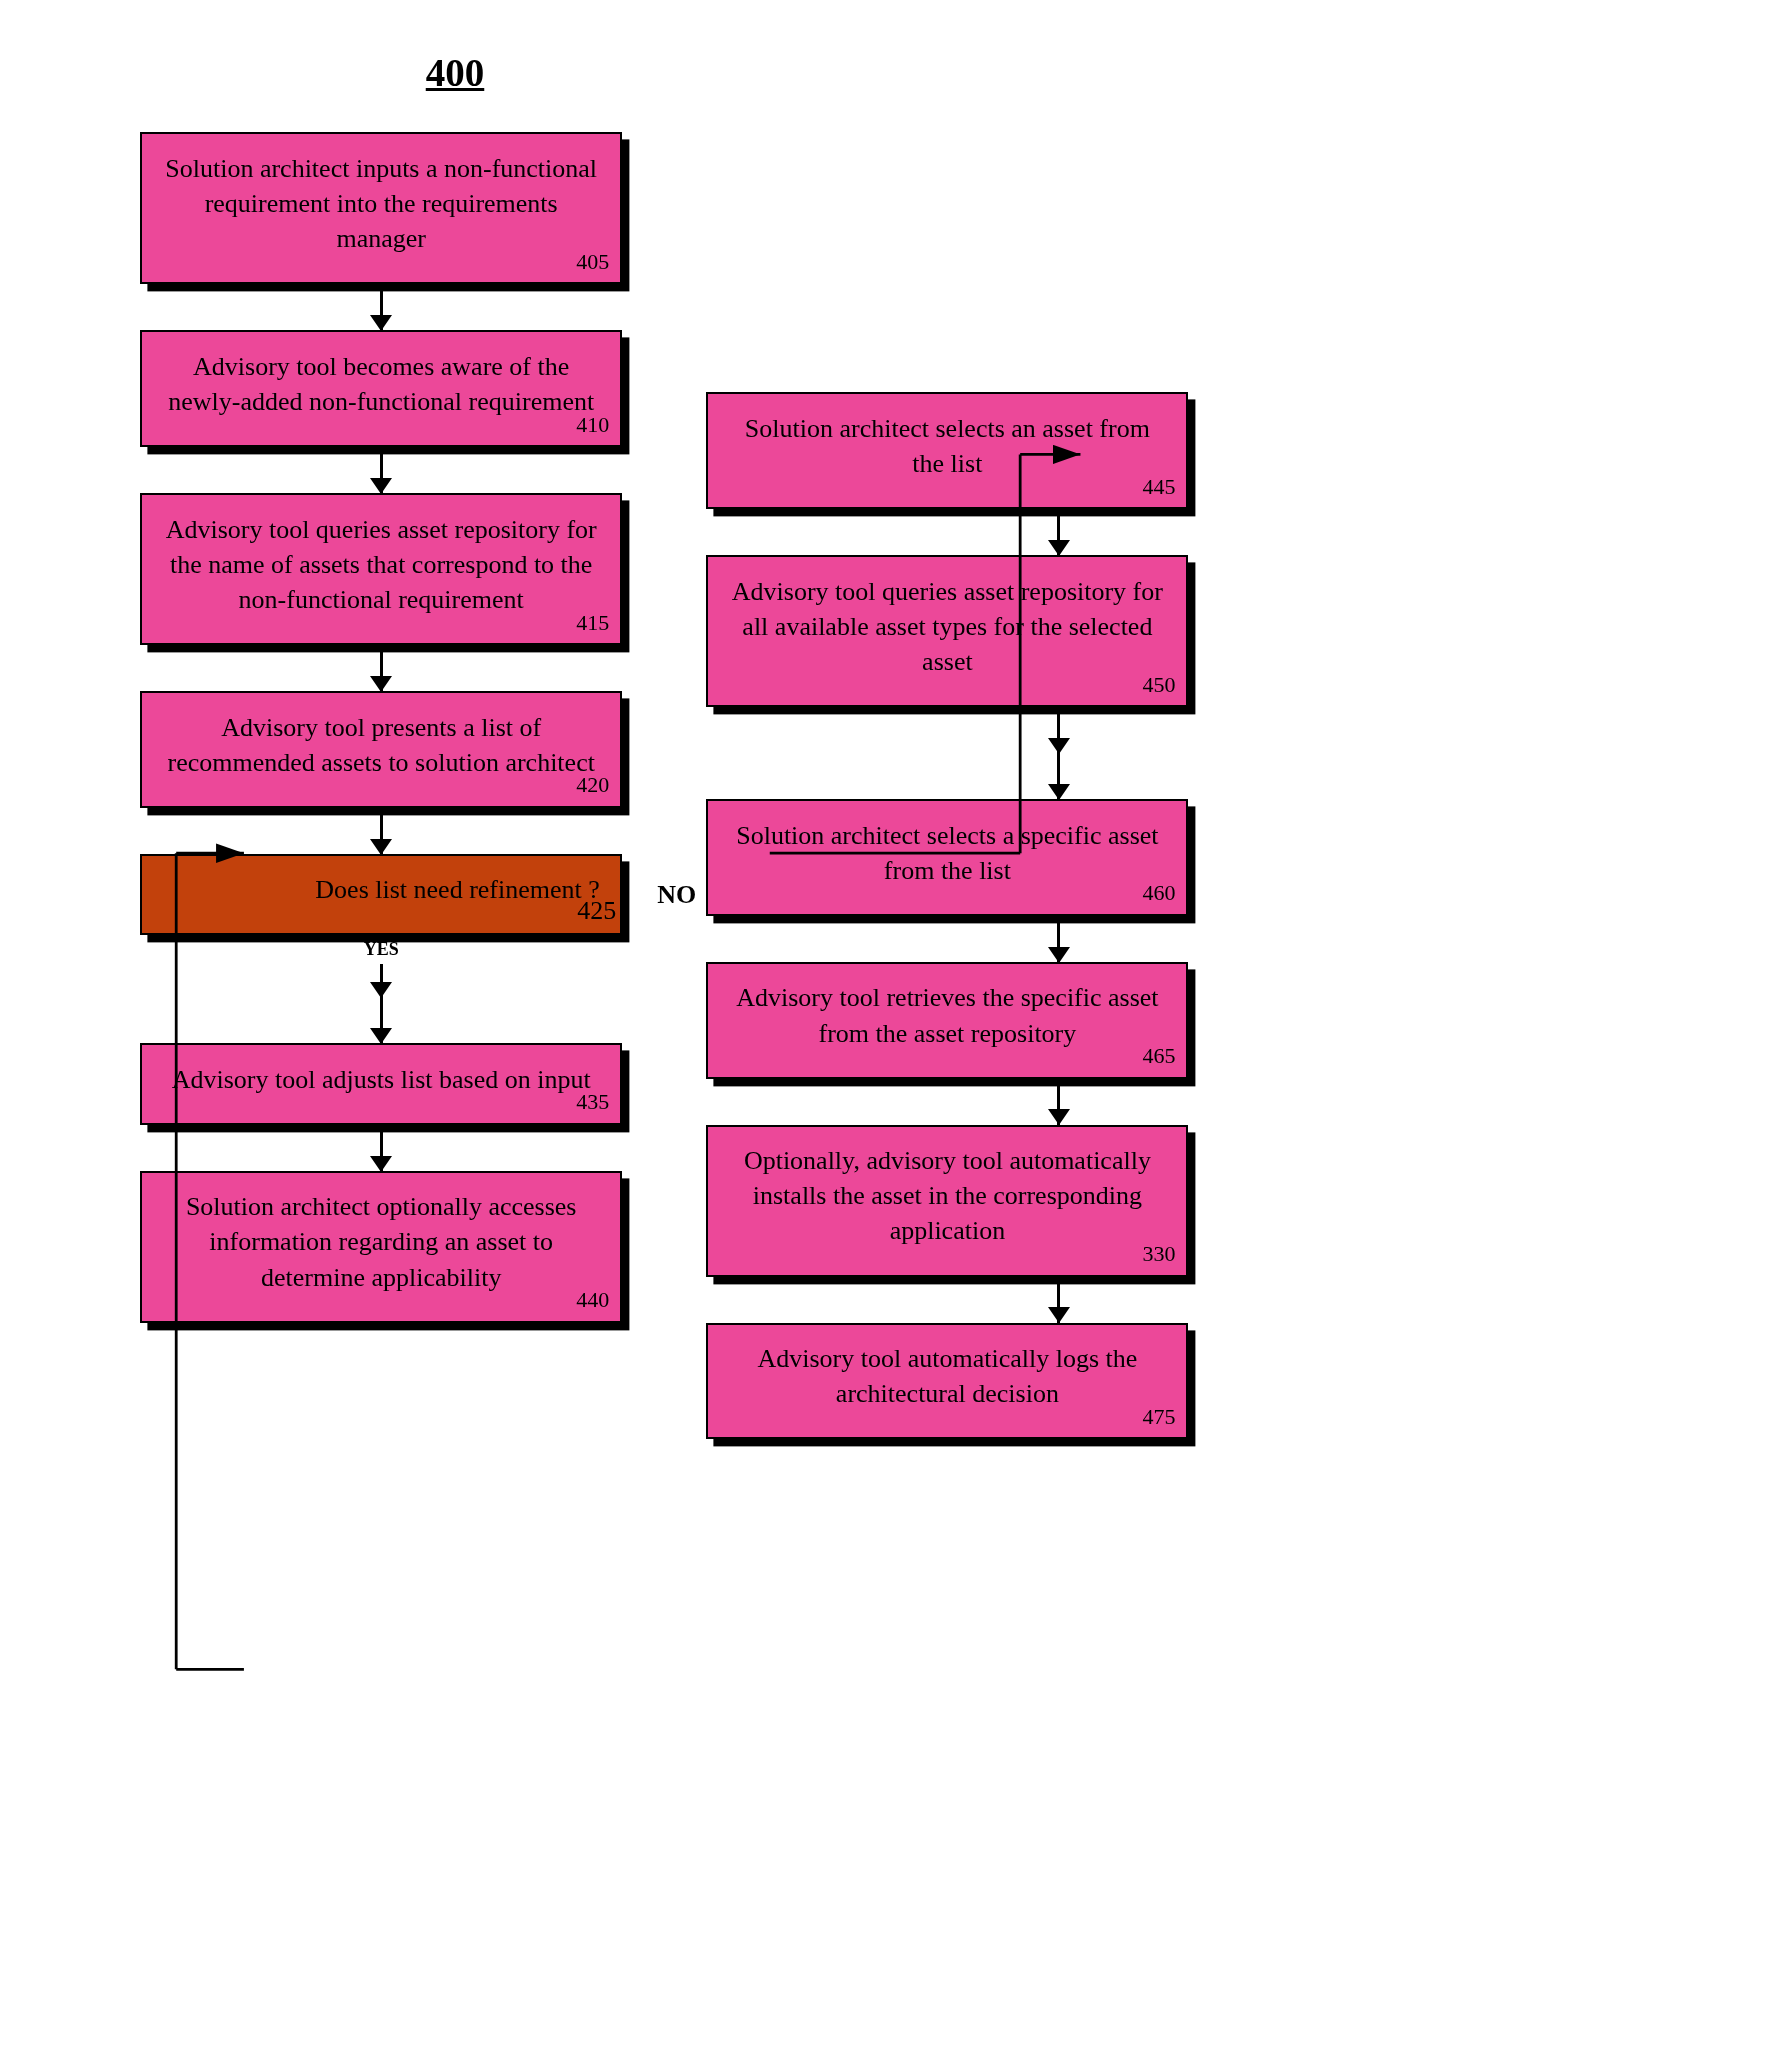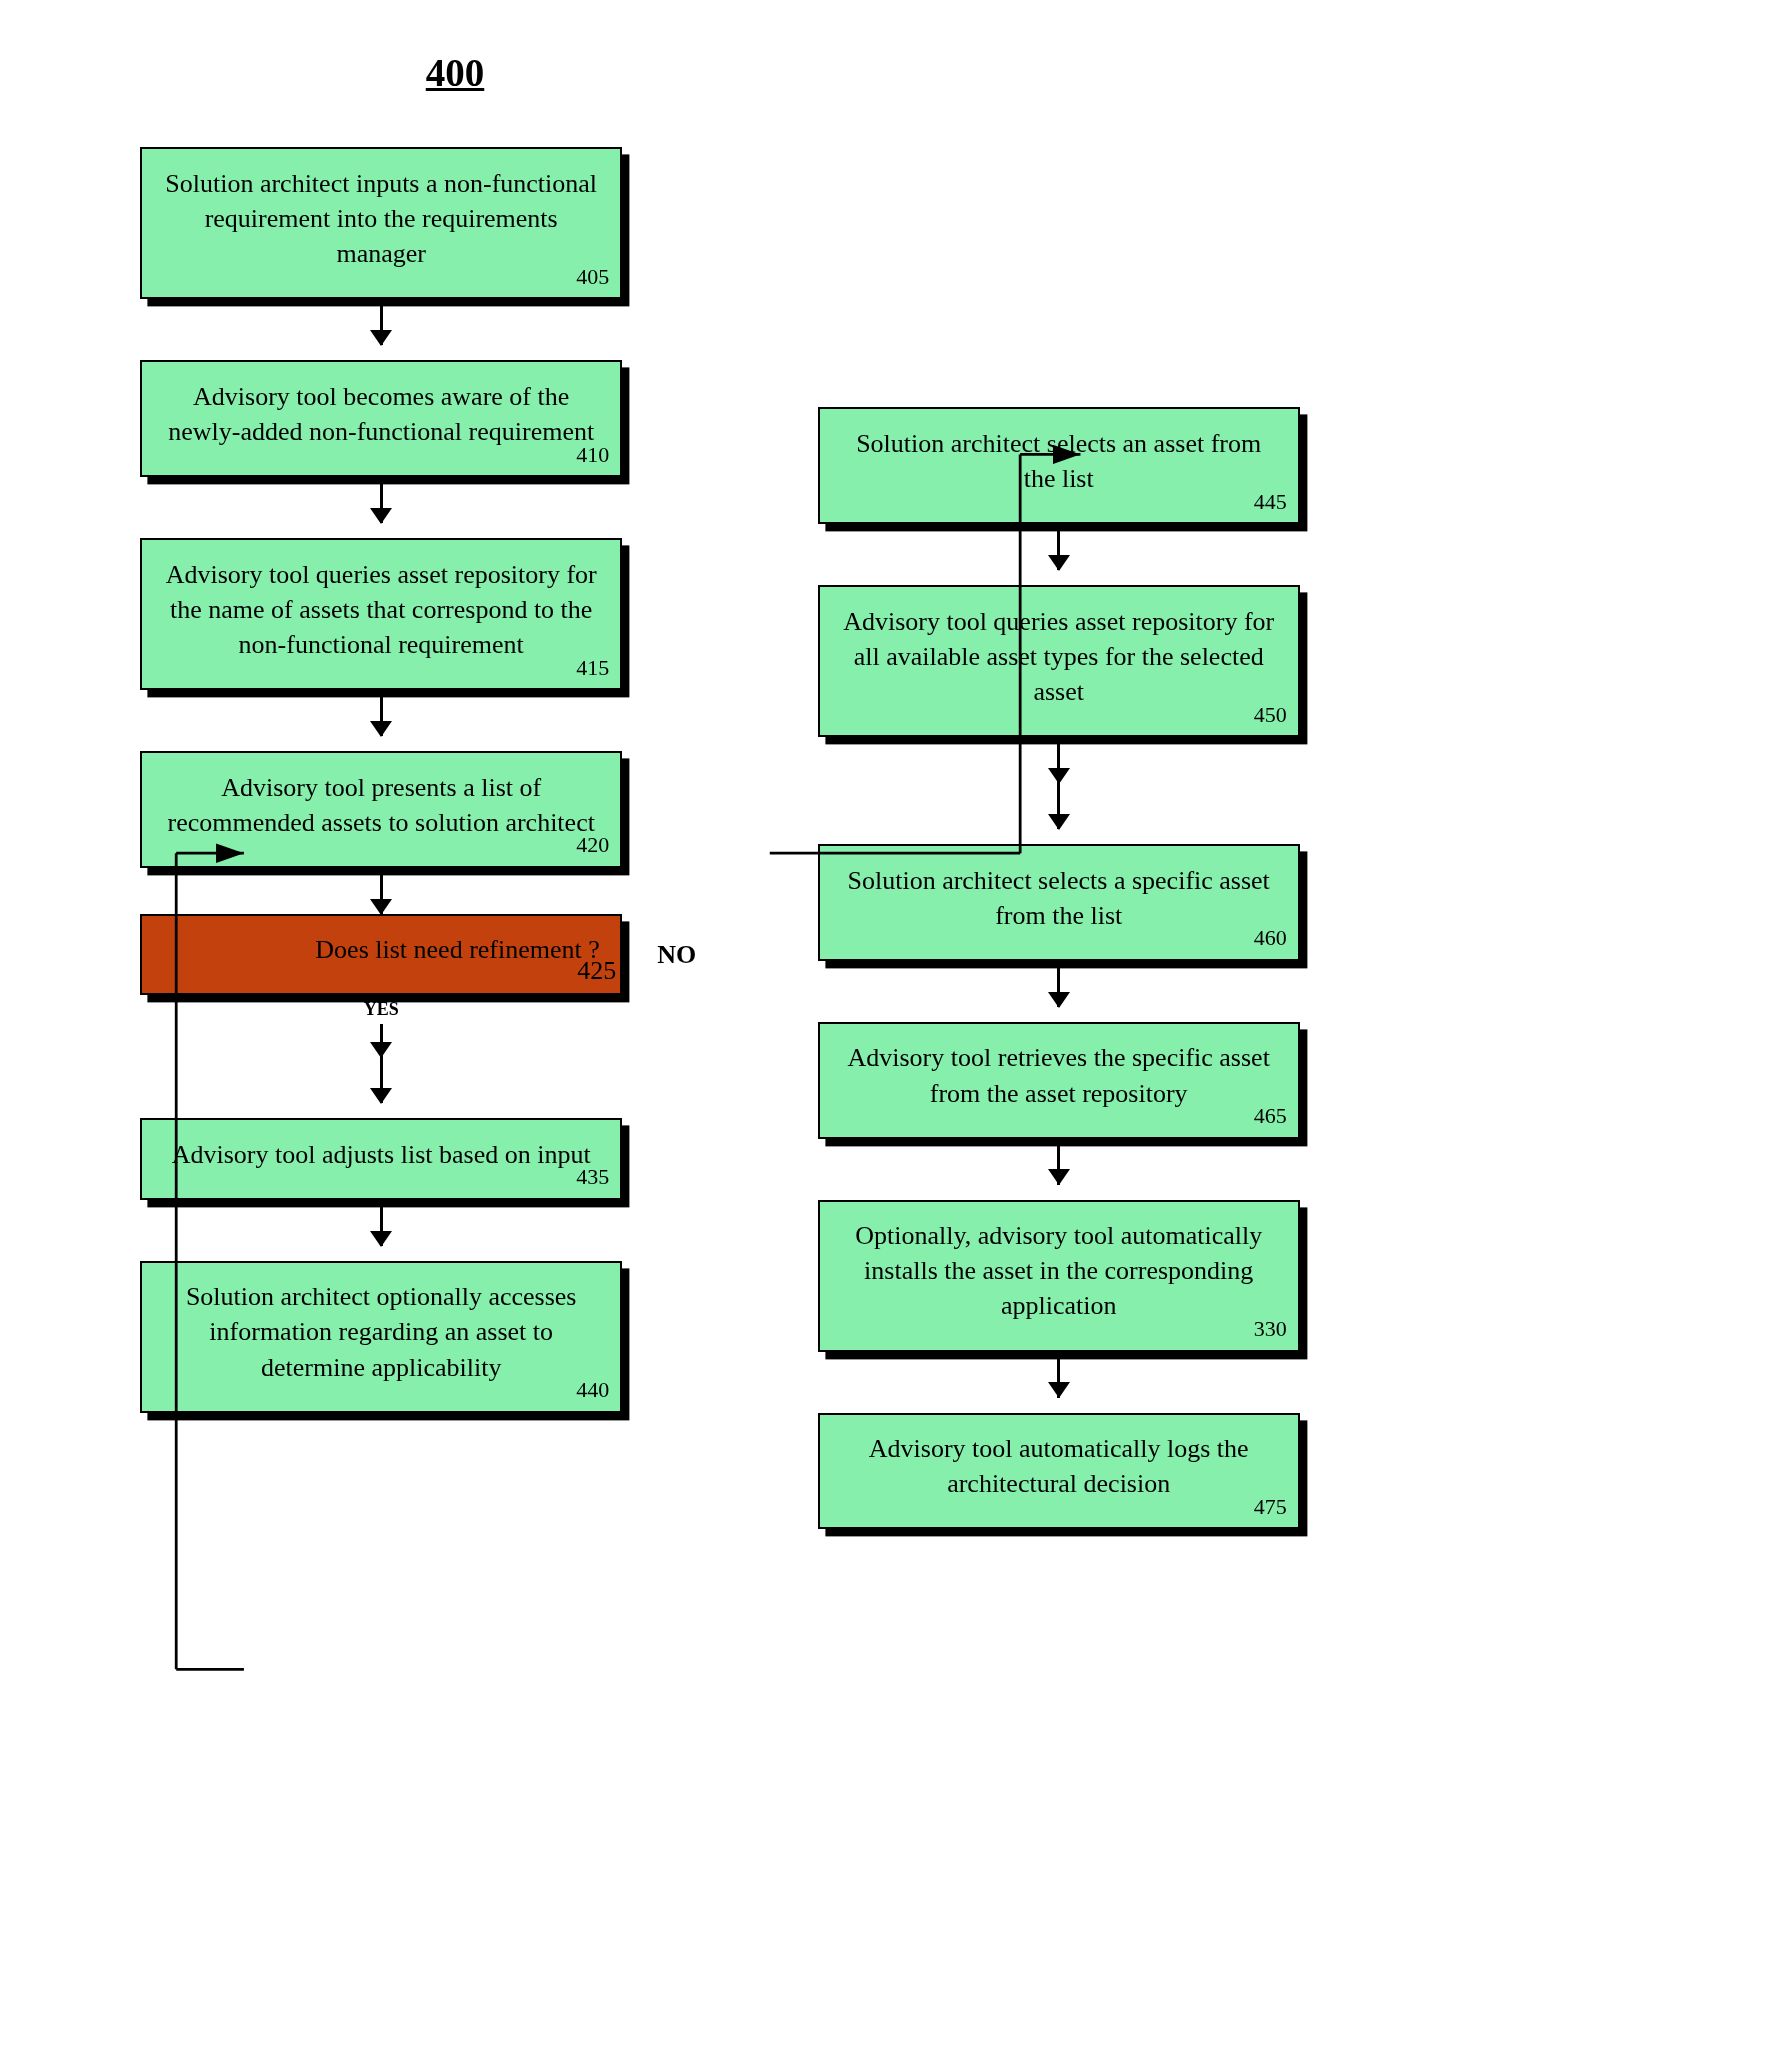--- a/index.html
+++ b/index.html
@@ -41,35 +41,33 @@
       flex-direction: column;
       align-items: center;
       position: relative;
       padding-top: 0;
     }
 
     .right-column {
       width: 52%;
       display: flex;
       flex-direction: column;
-      align-items: center;
       position: relative;
       padding-top: 260px;
     }
 
     .flow-box {
       border: 2.8px solid #000;
       padding: 16.7px 20.4px 26px 20.4px;
       text-align: center;
       font-size: 26px;
       line-height: 1.35;
       position: relative;
-      background: #86efac;
+      background: #ec4899;
       width: 482px;
-      margin-top: 15px;
     }
 
     .flow-box.shadow {
       box-shadow: 7.4px 7.4px 0 #000;
     }
 
     .flow-box .step-num {
       position: absolute;
       bottom: 5.6px;
       right: 11px;

